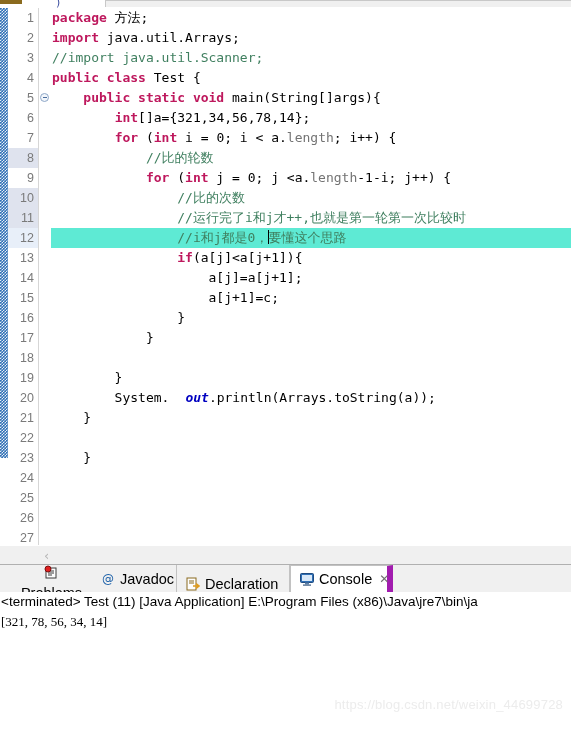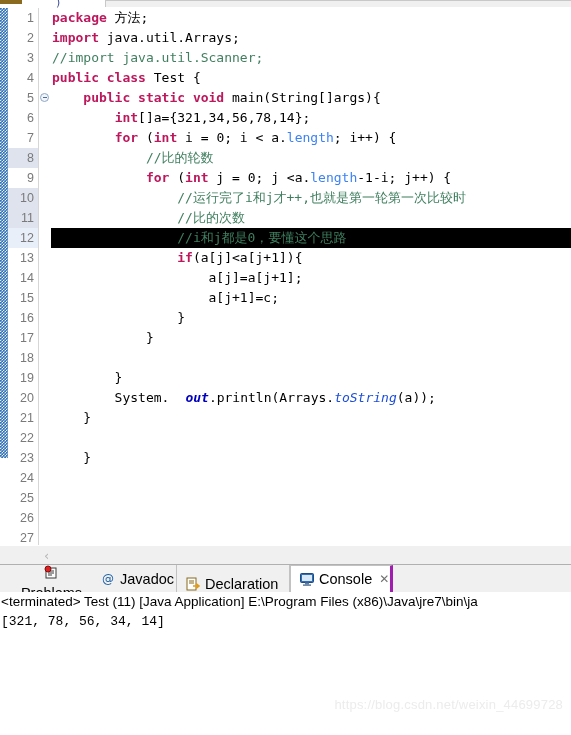--- a/index.html
+++ b/index.html
@@ -132,27 +132,27 @@
   .code-line {
     position: relative;
     height: 20px;
     line-height: 20px;
     white-space: pre;
     font-family: "DejaVu Sans Mono", monospace;
     font-size: 13px;
     color: #000000;
     padding-left: 1px;
   }
-  .code-line.cur { background: #000000; }
+  .code-line.cur { background: #5eead4; }
 
   .kw   { color: #be185d; font-weight: bold; }
   .cmt  { color: #3f7f5f; }
-  .fld  { color: #3b82f6; text-align: right; }
+  .fld  { color: #737373; text-align: right; }
   .stat { color: #0000c0; font-weight: bold; font-style: italic; margin-left: 16px; }
-  .mth  { color: #1d4ed8; font-style: italic; }
+  .mth  { color: #000000; }
   .pln  { color: #000000; }
 
   .caret {
     display: inline-block;
     width: 1px;
     height: 14px;
     background: #000;
     vertical-align: -2px;
     margin: 0 -1px 0 0;
   }
@@ -205,21 +205,21 @@
     gap: 4px;
     padding: 0 8px;
     box-sizing: border-box;
     font-size: 14.5px;
     color: #000000;
     border-right: 1px solid #c2c2c2;
     background: #f0f0f0;
   }
   .tab.active {
     background: #ffffff;
-    border-right: 3px solid #a21caf;
+    border-right: 6px solid #a21caf;
     border-left: 1px solid #c2c2c2;
     border-top: 1px solid #c2c2c2;
   }
   .tab-icon {
     width: 16px; height: 16px;
     flex: 0 0 16px;
     position: relative;
   }
   .tab-close {
     font-family: "DejaVu Sans", sans-serif;
@@ -229,21 +229,21 @@
   }
 
   .console-body {
     position: relative;
     background: #ffffff;
     height: 144px;
     overflow: hidden;
   }
   .console-line {
     white-space: pre;
-    font-family: Liberation Mono, monospace;
+    font-family: Liberation Serif, serif;
     font-size: 13px;
     color: #000000;
     line-height: 20px;
     padding-left: 1px;
   }
   .console-header {
     font-family: "Liberation Sans", sans-serif;
     font-size: 13.5px;
     line-height: 20px;
     white-space: pre;
@@ -313,22 +313,22 @@
   <div class="code" id="code">
       <div class="code-line"><span class="kw">package</span><span class="pln"> 方法;</span></div>
       <div class="code-line"><span class="kw">import</span><span class="pln"> java.util.Arrays;</span></div>
       <div class="code-line"><span class="cmt">//import java.util.Scanner;</span></div>
       <div class="code-line"><span class="kw">public class</span><span class="pln"> Test {</span></div>
       <div class="code-line"><span class="pln">    </span><span class="kw">public static void</span><span class="pln"> main(String[]args){</span></div>
       <div class="code-line"><span class="pln">        </span><span class="kw">int</span><span class="pln">[]a={321,34,56,78,14};</span></div>
       <div class="code-line"><span class="pln">        </span><span class="kw">for</span><span class="pln"> (</span><span class="kw">int</span><span class="pln"> i = 0; i &lt; a.</span><span class="fld">length</span><span class="pln">; i++) {</span></div>
       <div class="code-line"><span class="pln">            </span><span class="cmt">//比的轮数</span></div>
       <div class="code-line"><span class="pln">            </span><span class="kw">for</span><span class="pln"> (</span><span class="kw">int</span><span class="pln"> j = 0; j &lt;a.</span><span class="fld">length</span><span class="pln">-1-i; j++) {</span></div>
+      <div class="code-line"><span class="pln">                </span><span class="cmt">//比的次数</span></div>
       <div class="code-line"><span class="pln">                </span><span class="cmt">//运行完了i和j才++,也就是第一轮第一次比较时</span></div>
-      <div class="code-line"><span class="pln">                </span><span class="cmt">//比的次数</span></div>
       <div class="code-line cur"><span class="pln">                </span><span class="cmt">//i和j都是0，</span><span class="caret"></span><span class="cmt">要懂这个思路</span></div>
       <div class="code-line"><span class="pln">                </span><span class="kw">if</span><span class="pln">(a[j]&lt;a[j+1]){</span></div>
       <div class="code-line"><span class="pln">                    a[j]=a[j+1];</span></div>
       <div class="code-line"><span class="pln">                    a[j+1]=c;</span></div>
       <div class="code-line"><span class="pln">                }</span></div>
       <div class="code-line"><span class="pln">            }</span></div>
       <div class="code-line"> </div>
       <div class="code-line"><span class="pln">        }</span></div>
       <div class="code-line"><span class="pln">        System.</span><span class="stat">out</span><span class="pln">.println(Arrays.</span><span class="mth">toString</span><span class="pln">(a));</span></div>
       <div class="code-line"><span class="pln">    }</span></div>

